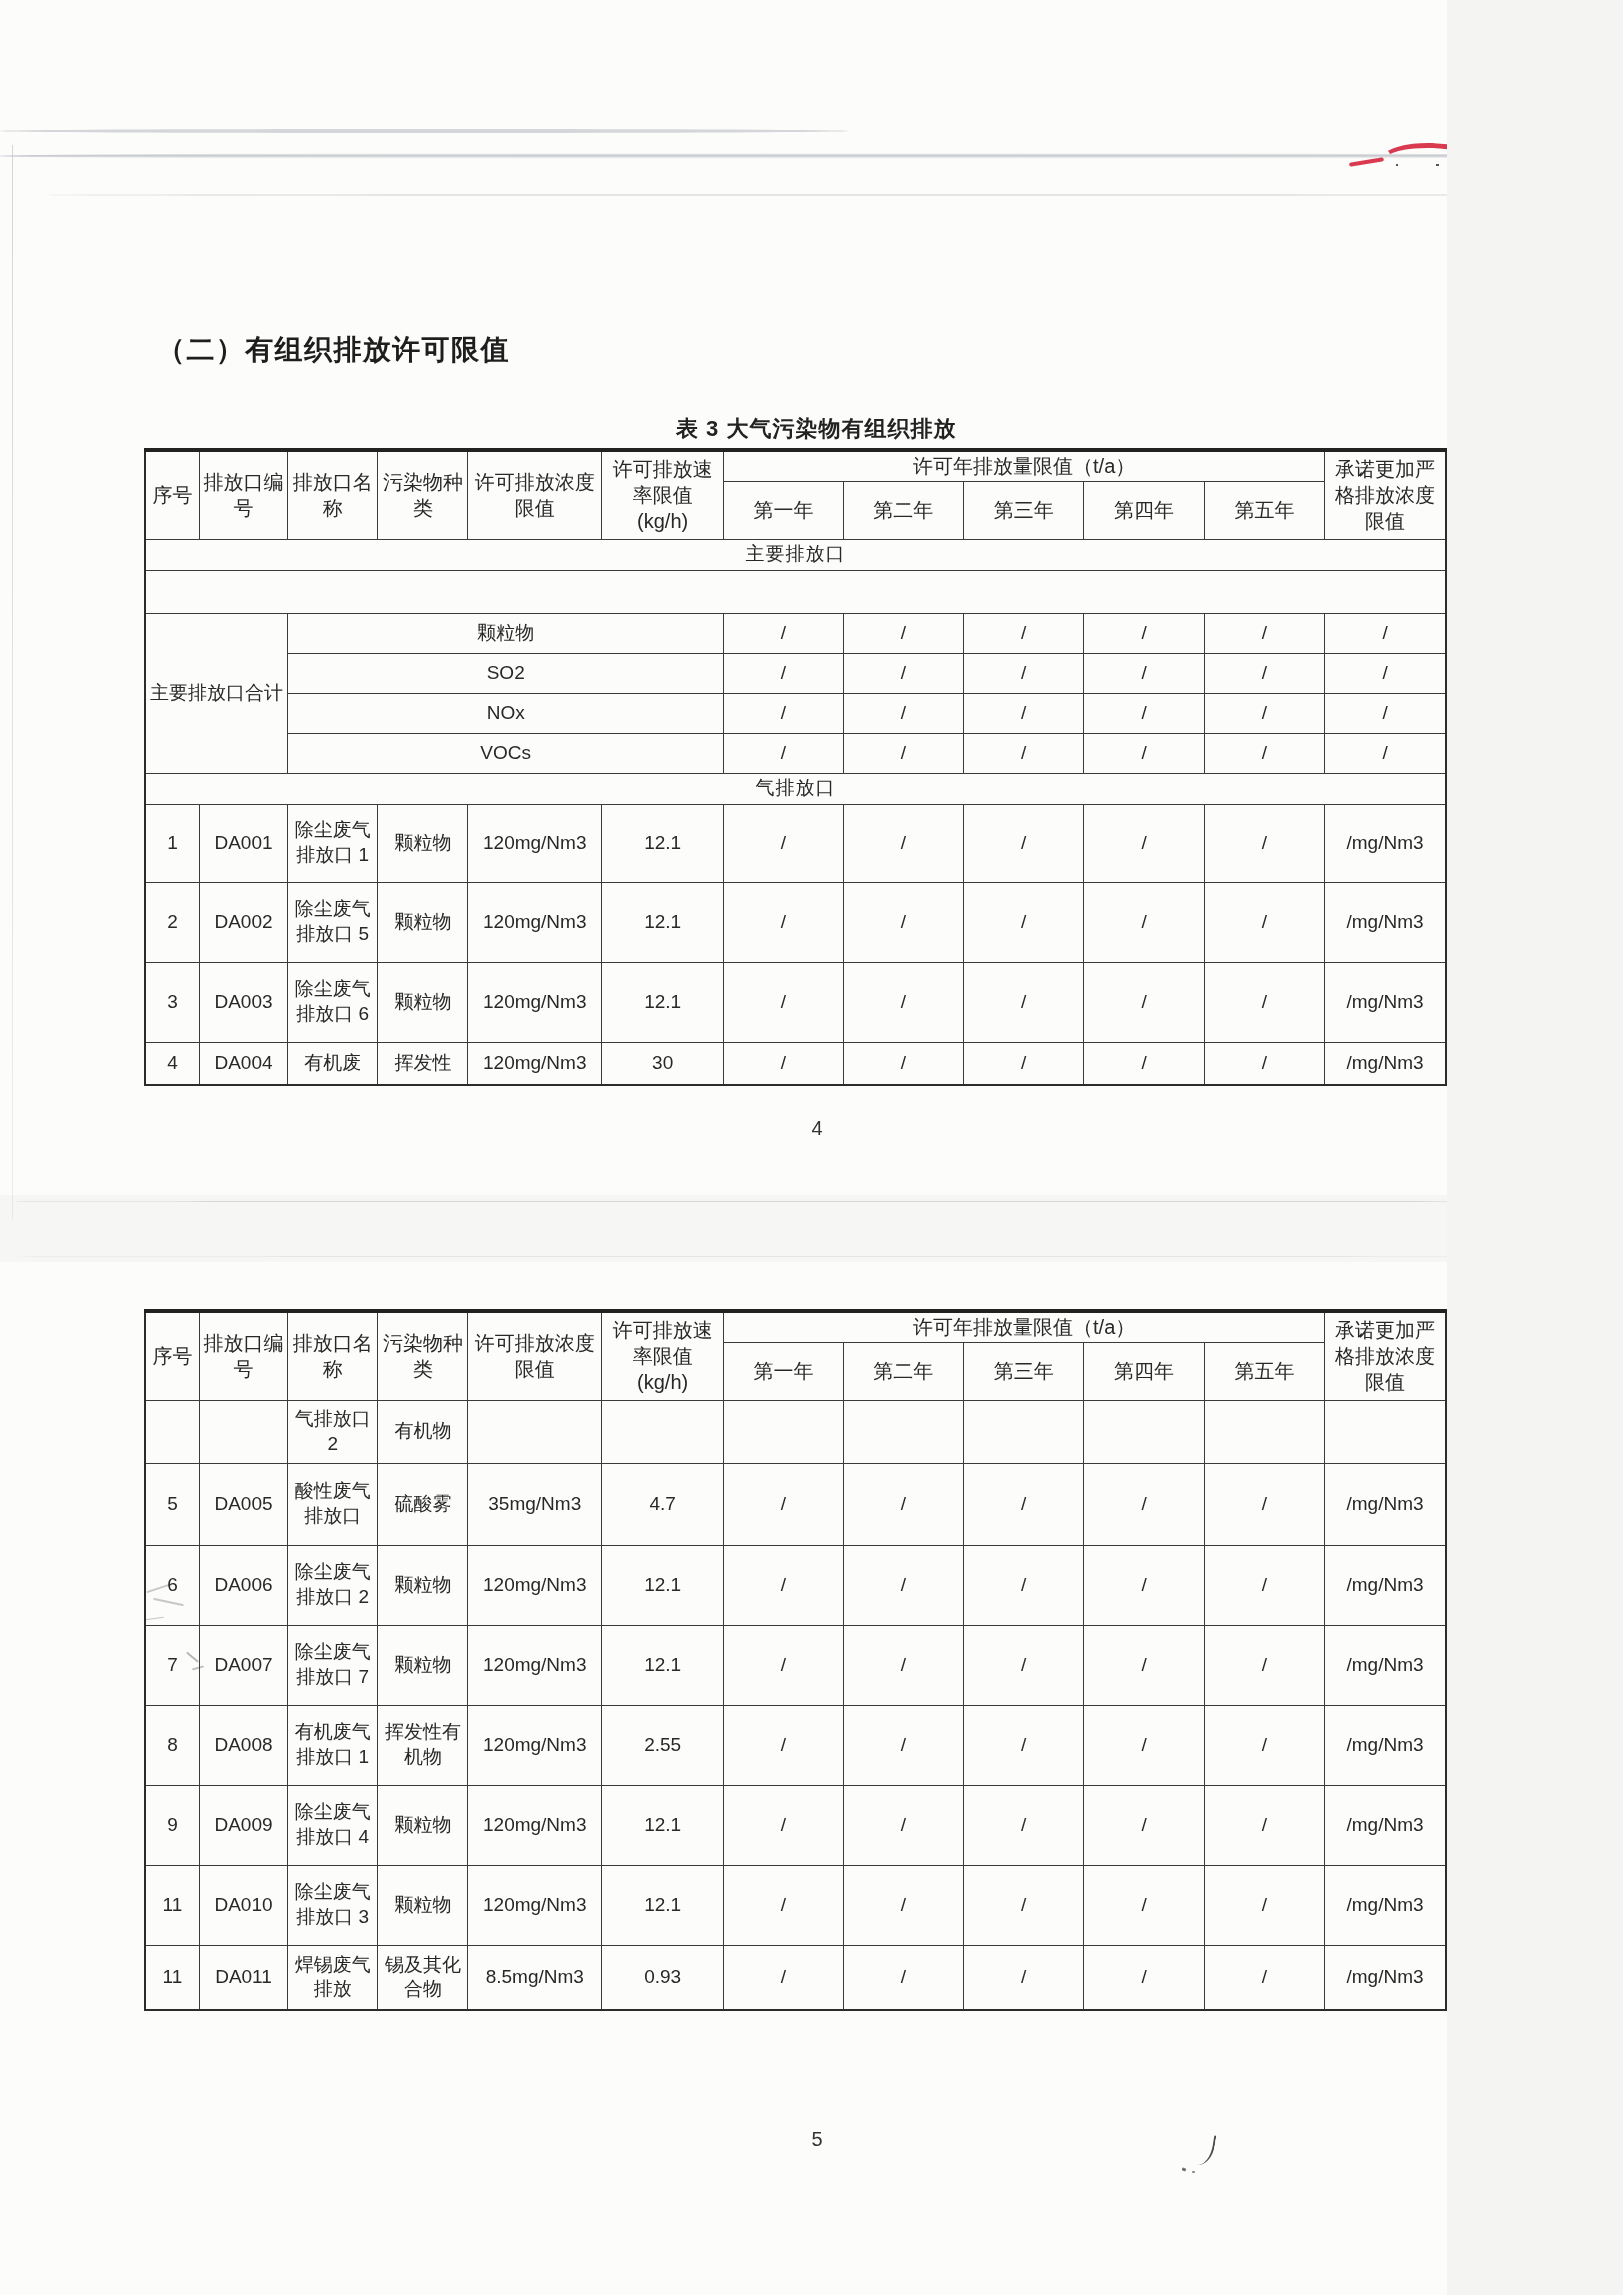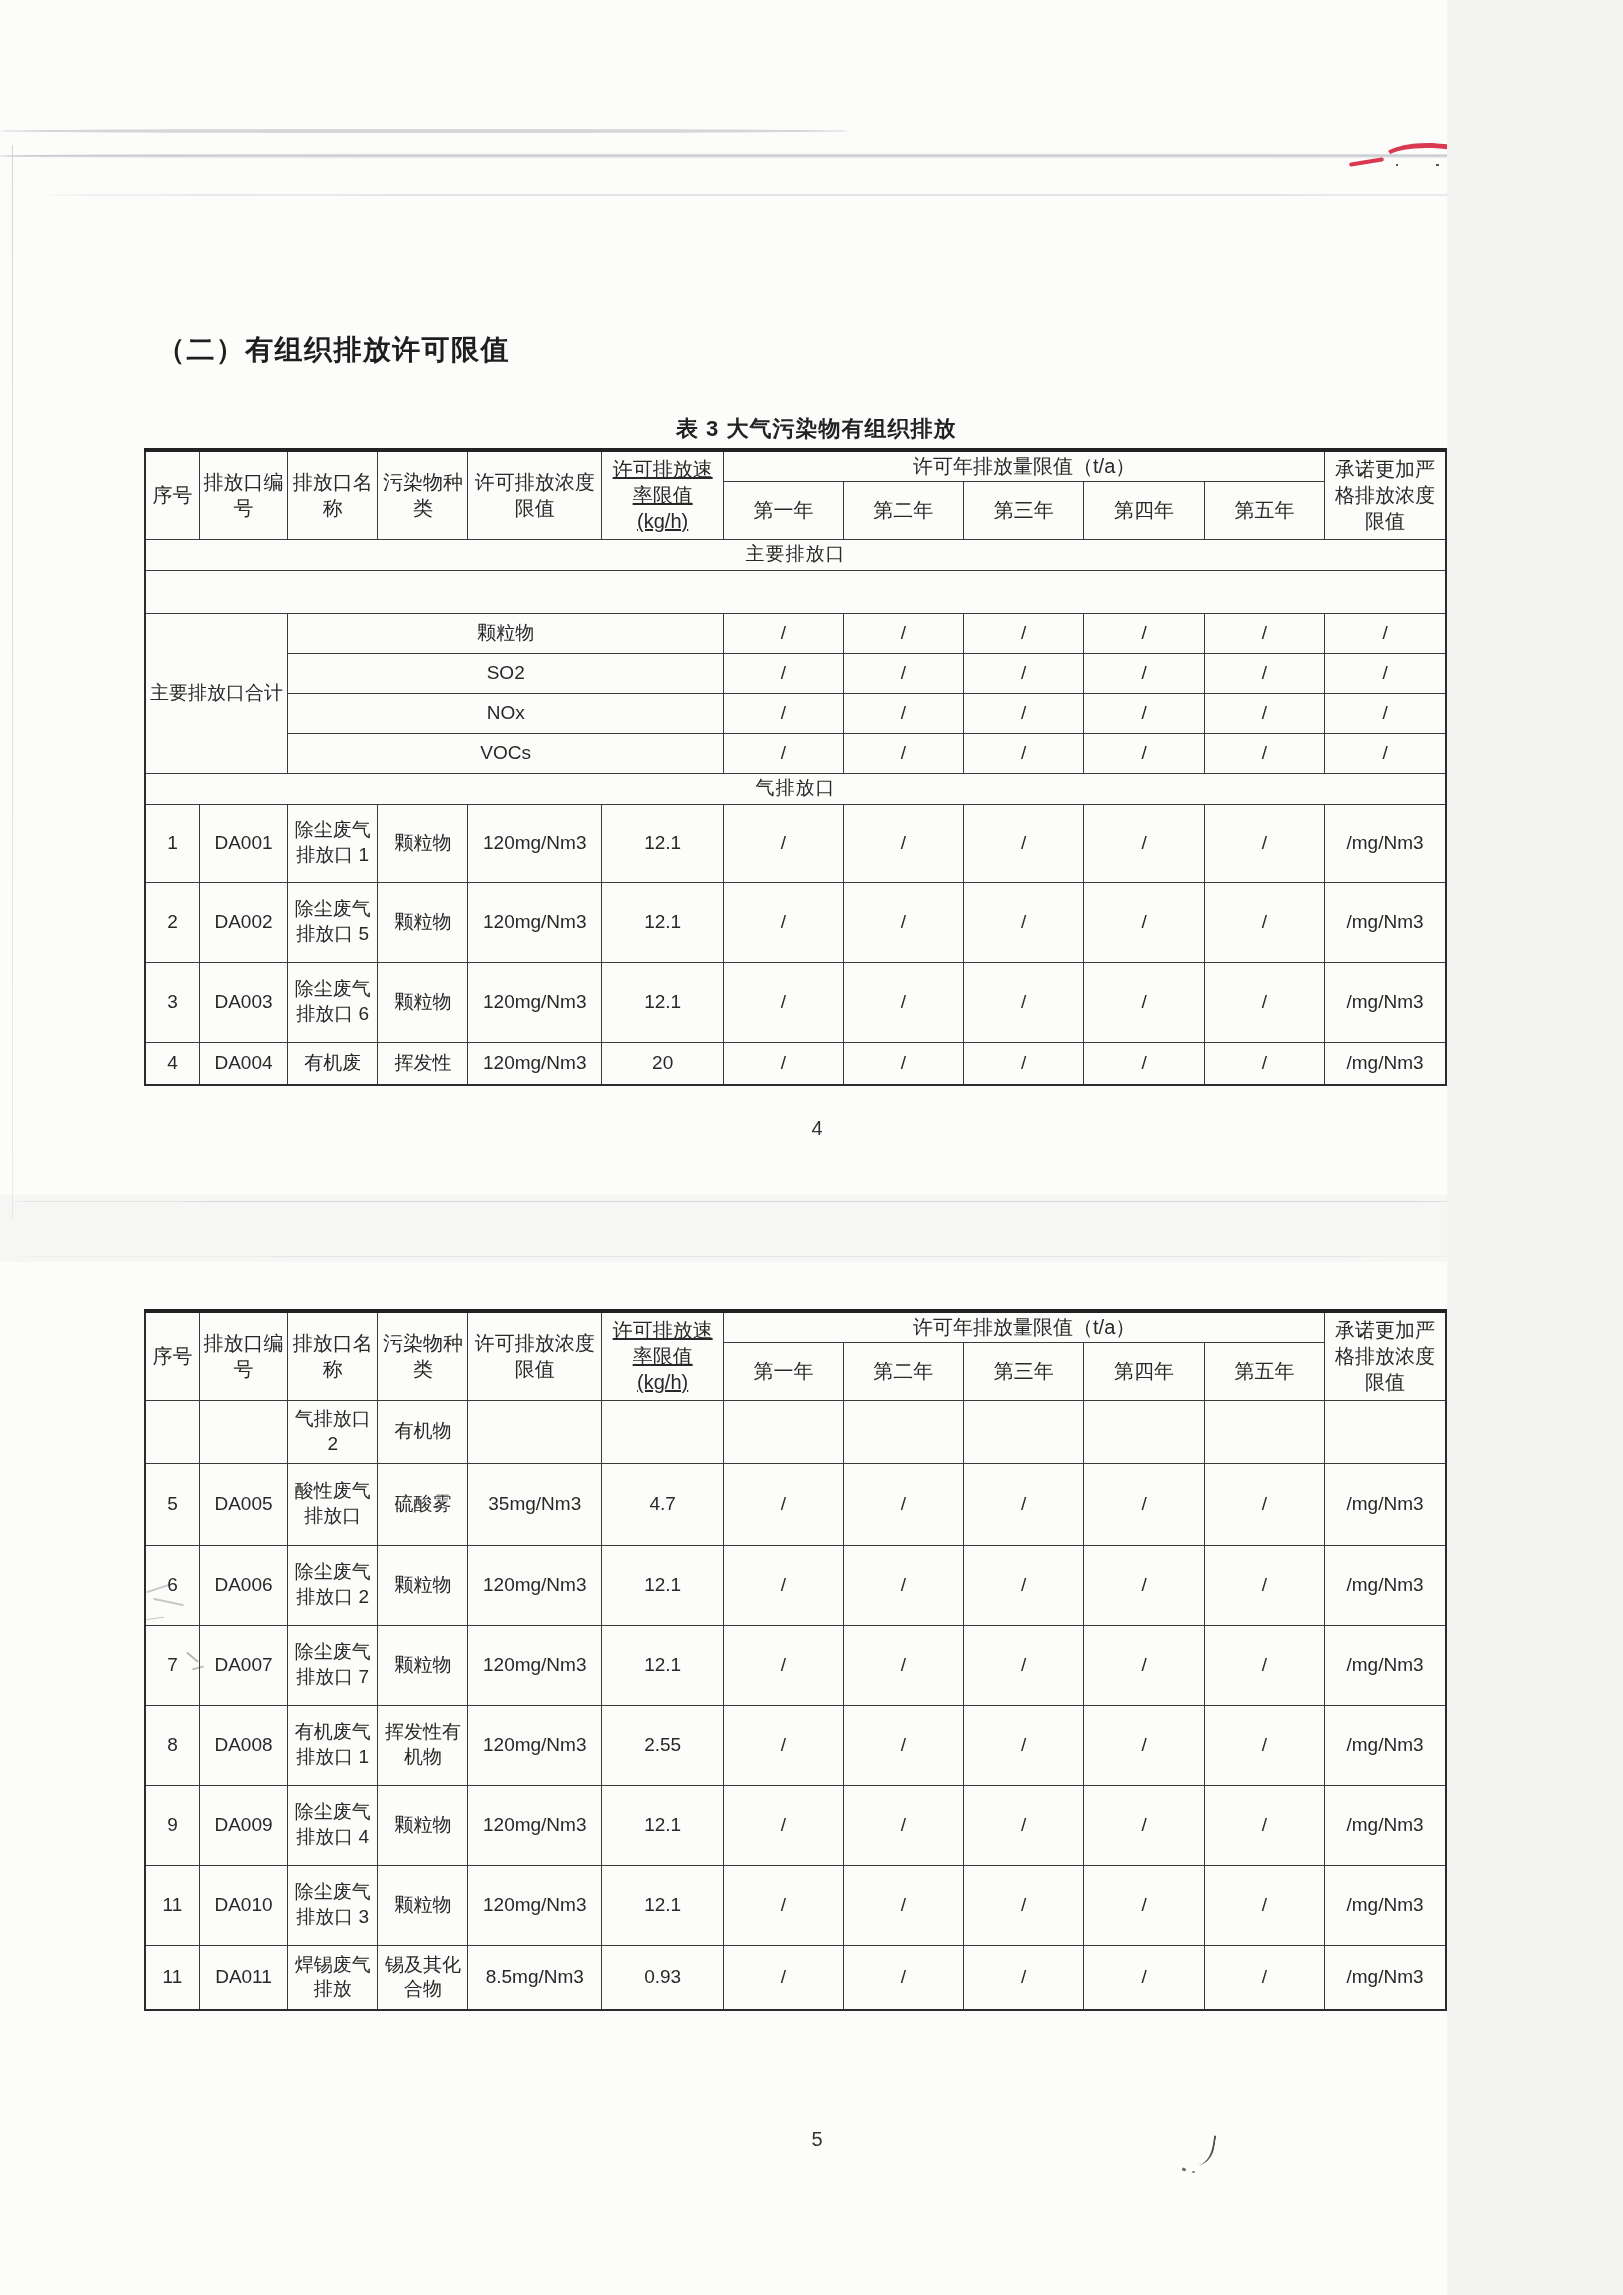--- a/index.html
+++ b/index.html
@@ -40,21 +40,21 @@
   .caption{position:absolute;left:676px;top:414px;font-size:22px;font-weight:700;letter-spacing:1px;color:#222;}
   .pagenum{position:absolute;left:800px;width:34px;text-align:center;font-size:20px;color:#333;}
   .pn4{top:1117px;} .pn5{top:2128px;}
   
   table.emis{position:absolute;left:144px;border-collapse:collapse;table-layout:fixed;
              border:2.9px solid #2c2c2c;border-top:4.3px solid #222;}
   #t1{top:448px;} #t2{top:1309px;}
   table.emis td{border:1.4px solid #3a3a3a;text-align:center;vertical-align:middle;
                 font-size:19px;line-height:1.3;padding:0 2.9px;color:#282828;word-break:break-all;}
   tr.thead td{font-size:20px;}
-  td.th-rate{font-size:19px;padding:0 1px;text-decoration:underline;}
+  td.th-rate{font-size:19px;padding:0 1px;}
   td.th-promise{font-size:19px;padding:0 1px;margin-left:16px;}
   td.c-name,td.c-poll{padding:0 10.6px;}
   td.sum-label{font-size:19px;}
   td.band{font-size:20px;letter-spacing:1px;}
   .rh65{height:31px;} .rh120{height:58px;} .rh90{height:43px;} .rh82{height:40px;}
   .rh162{height:78px;} .rh165{height:80px;} .rh130{height:63px;} .rh170{height:82px;} .rh135{height:65px;}
   .unit{display:block;}
 </style>
 </head>
 <body>
@@ -208,21 +208,21 @@
       <td>/</td>
       <td>/</td>
       <td>/mg/Nm3</td>
     </tr>
     <tr class="rh90">
       <td>4</td>
       <td>DA004</td>
       <td class="c-name">有机废</td>
       <td class="c-poll">挥发性</td>
       <td>120mg/Nm3</td>
-      <td>20</td>
+      <td>30</td>
       <td>/</td>
       <td>/</td>
       <td>/</td>
       <td>/</td>
       <td>/</td>
       <td>/mg/Nm3</td>
     </tr>
   </tbody>
     </table>
 

